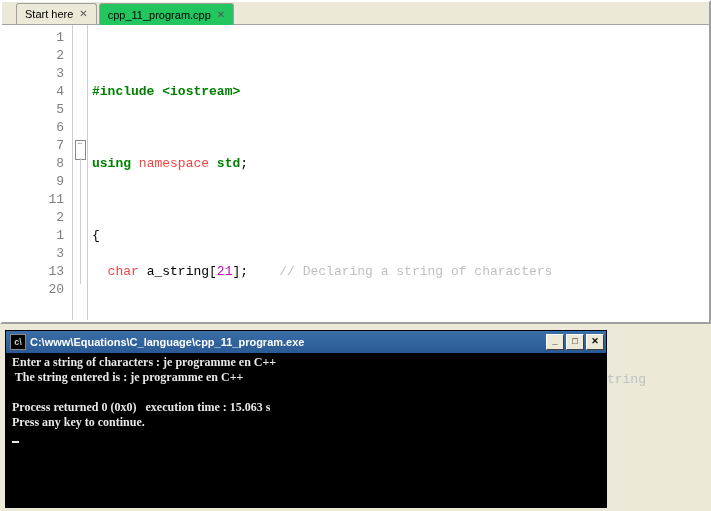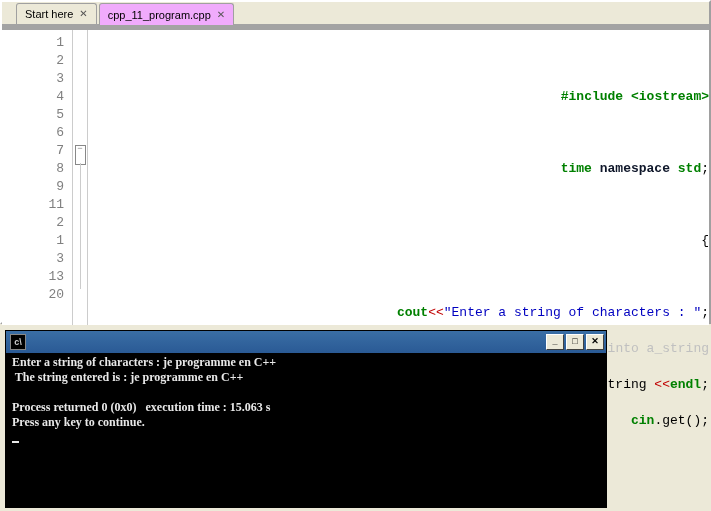--- a/index.html
+++ b/index.html
@@ -1,31 +1,31 @@
 <!DOCTYPE html>
 <html><head>
 <meta charset="utf-8">
 <style>
 body { margin:0; font-family: sans-serif; font-size:12px; background:#ece9d8; overflow:hidden; width:711px; height:511px; }
 .outer-border { border:2px solid #a0a0a0; border-top:2px solid #fff; border-left:2px solid #fff; height:320px; background:#fff; }
-.tabs-row { height:22px; background:#ece9d8; border-bottom:6px solid #a3a3a3; display:flex; align-items:flex-end; padding-left:14px; }
+.tabs-row { height:22px; background:#ece9d8; border-bottom:1px solid #a3a3a3; display:flex; align-items:flex-end; padding-left:14px; }
 .tab { height:20px; line-height:20px; padding:0 8px; border:1px solid #a0a0a0; border-bottom:none; background:#ece9d8; margin-right:2px; display:flex; align-items:center; font-size:11px; border-top-left-radius:3px; border-top-right-radius:3px; }
-.tab.active { background:#f0abfc; height:21px; position:relative; top:1px; }
+.tab.active { background:#22c55e; height:21px; position:relative; top:1px; }
 .tab .close { margin-left:6px; font-size:10px; color:#555; }
 .editor { display:flex; height:295px; background:#fff; font-family:'Courier New', monospace; font-size:13px; position:relative;}
 .gutter { width:62px; text-align:right; padding-right:8px; color:#808080; user-select:none; line-height:18px; padding-top:4px;}
 .gutter div { height:18px; }
 .fold-col { width:14px; border-left:1px solid #ccc; border-right:1px solid #ccc; line-height:18px; padding-top:4px;}
 .fold-col div { height:18px; text-align:center; font-size:9px; color:#888; position:relative;}
 .fold-box { width:9px; height:9px; border:1px solid #888; margin:3px auto 0; font-size:9px; line-height:7px; text-align:center; color:#888; }
 .fold-line { position:absolute; left:50%; top:0; bottom:0; width:1px; background:#ccc;}
 .code { flex:1; padding-top:4px; padding-left:4px; line-height:18px; white-space:pre; }
-.code div { height:18px;text-align:right; }
+.code div { height:18px; }
 .kw-green { color:#008000; font-weight:bold; }
-.kw-blue { color:#0f172a; font-weight:bold; }
+.kw-blue { color:#ef4444; font-weight:normal; }
 .str-blue { color:#0000c0; }
 .num-pink { color:#c000c0; }
 .char-pink{ color:#c000c0;}
 .comment { color:#c0c0c0; }
 .normal { color:#000; }
 .red { color:#c00000; }
 .console-window { position:absolute; left:5px; top:330px; width:600px; border:1px solid #000; }
 .titlebar { height:22px; background:linear-gradient(#3a6ea5,#2a5a95); display:flex; align-items:center; color:#fff; font-size:11px; font-weight:bold; padding-left:4px;}
 .titlebar .icon { width:14px; height:14px; background:#000; border:1px solid #888; margin-right:4px; font-size:9px; line-height:14px; text-align:center; color:#ccc;}
 .title-text{ font-family:sans-serif; }
@@ -96,37 +96,39 @@
         </div>
         <div>
           <div class="fold-line"></div>
         </div>
         <div></div>
     </div>
     <div class="code">
 <div></div>
 <div><span class="kw-green">#include</span> <span class="kw-green">&lt;iostream&gt;</span></div>
 <div></div>
-<div><span class="kw-green">time</span> <span class="kw-blue">namespace</span> <span class="kw-green">std</span><span class="normal">;</span></div>
+<div><span class="kw-green">using</span> <span class="kw-blue">namespace</span> <span class="kw-green">std</span><span class="normal">;</span></div>
 <div></div>
 <div><span class="normal">{</span></div>
+<div>  <span class="kw-blue">char</span><span class="normal"> a_string</span><span class="normal">[</span><span class="num-pink">21</span><span class="normal">];</span>    <span class="comment">// Declaring a string of characters</span></div>
 <div></div>
 <div>  <span class="kw-green">cout</span><span class="red">&lt;&lt;</span><span class="str-blue">"Enter a string of characters : "</span><span class="normal">;</span></div>
 <div>  <span class="kw-green">cin</span><span class="normal">.</span><span class="normal">getline</span><span class="normal"> ( a_string, </span><span class="num-pink">21</span><span class="normal">, </span><span class="char-pink">'\n'</span><span class="normal"> );</span>   <span class="comment">// The input goes into a_string</span></div>
 <div>  <span class="kw-green">cout</span><span class="red">&lt;&lt;</span><span class="str-blue">" The string entered is : "</span><span class="red">&lt;&lt;</span><span class="normal"> a_string </span><span class="red">&lt;&lt;</span><span class="kw-green">endl</span><span class="normal">;</span></div>
 <div>  <span class="kw-green">cin</span><span class="normal">.</span><span class="normal">get</span><span class="normal">();</span></div>
 
 
     </div>
   </div>
 </div>
 
 <div class="console-window">
   <div class="titlebar">
     <div class="icon">c\</div>
+    <span class="title-text">C:\www\Equations\C_language\cpp_11_program.exe</span>
     <div class="title-btns">
       <div class="tbtn">_</div>
       <div class="tbtn">□</div>
       <div class="tbtn">✕</div>
     </div>
   </div>
   <div class="console"><span>Enter a string of characters : je programme en C++</span>
 <span> The string entered is : je programme en C++</span>
 <span></span>
 <span>Process returned 0 (0x0)   execution time : 15.063 s</span>

